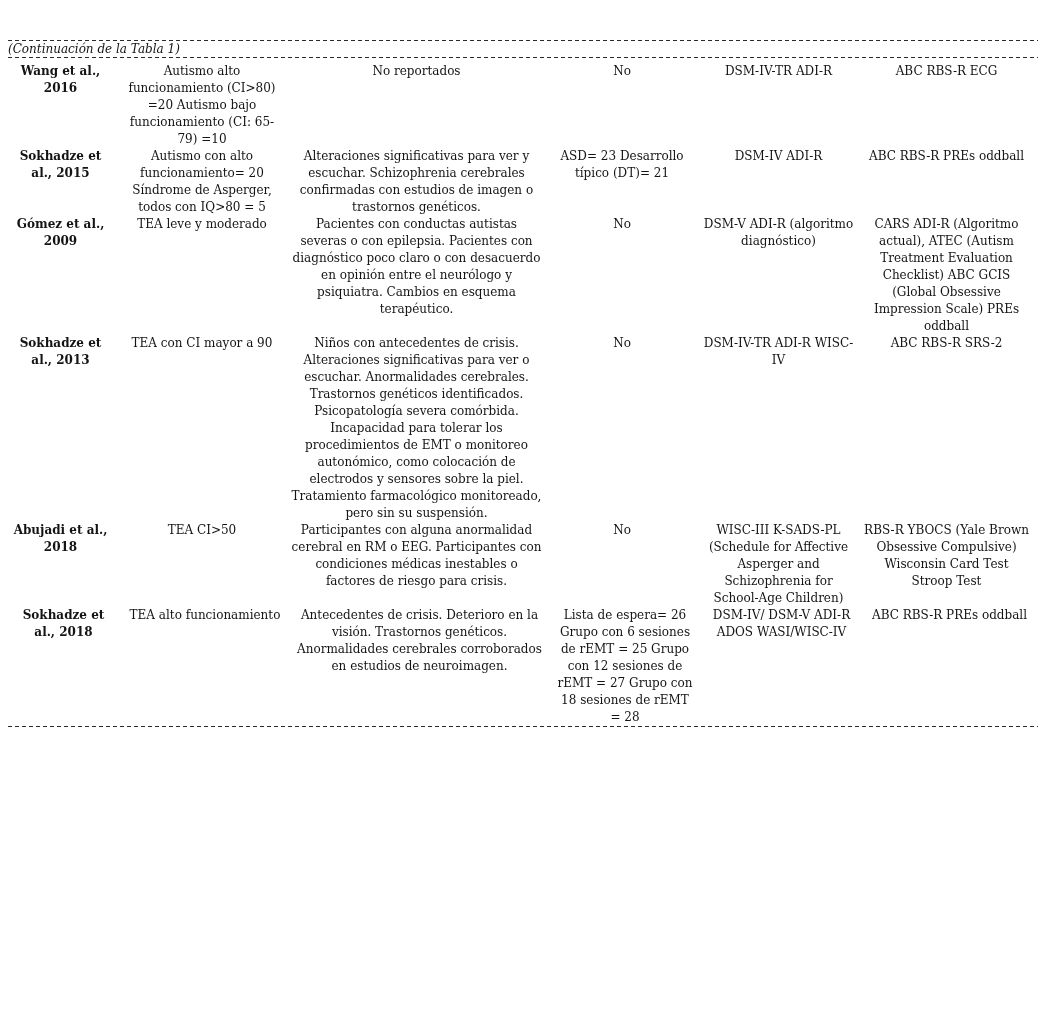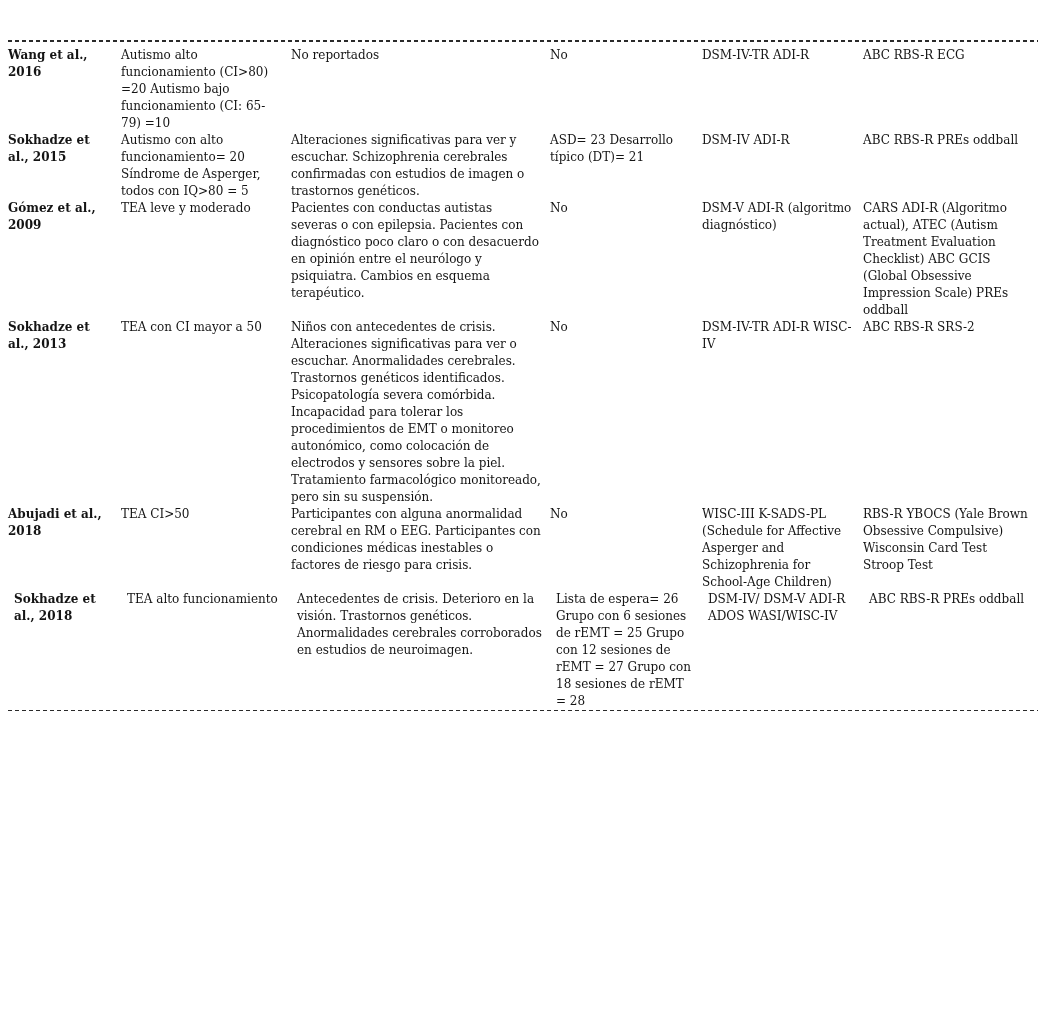--- a/index.html
+++ b/index.html
@@ -29,20 +29,21 @@
     line-height: 16px;
     width: 1030px;
     white-space: nowrap;
     overflow: hidden;
   }
   table.cont-table {
     border-collapse: collapse;
     table-layout: fixed;
     width: 1030px;
     margin-top: 5px;
+    text-align: center;
   }
   table.cont-table td {
     vertical-align: top;
     font-size: 12px;
     line-height: 17px;
     padding: 0 8px 0 0;
     word-wrap: break-word;
   }
   td.col-author { font-weight: bold; }
   tr.indented td { padding-left: 6px; }
@@ -53,20 +54,21 @@
   col.c-diag    { width: 161px; }
   col.c-meas    { width: 175px; }
 </style>
 </head>
 <body>
 
 <div class="page">
 
   <div class="dash-line"></div>
 
+  <div class="caption">(Continuación de la Tabla 1)</div>
 
   <div class="dash-line"></div>
 
   <table class="cont-table">
     <colgroup>
       <col class="c-author">
         <col class="c-sample">
         <col class="c-excl">
       <col class="c-groups">
         <col class="c-diag">
@@ -92,21 +94,21 @@
       <tr>
         <td class="col-author">Gómez et al., 2009</td>
         <td>TEA leve y moderado</td>
         <td>Pacientes con conductas autistas severas o con epilepsia. Pacientes con diagnóstico poco claro o con desacuerdo en opinión entre el neurólogo y psiquiatra. Cambios en esquema terapéutico.</td>
         <td>No</td>
         <td>DSM-V ADI-R (algoritmo diagnóstico)</td>
         <td>CARS ADI-R (Algoritmo actual), ATEC (Autism Treatment Evaluation Checklist) ABC GCIS (Global Obsessive Impression Scale) PREs oddball</td>
       </tr>
       <tr>
         <td class="col-author">Sokhadze et al., 2013</td>
-        <td>TEA con CI mayor a 50</td>
+        <td>TEA con CI mayor a 90</td>
         <td>Niños con antecedentes de crisis. Alteraciones significativas para ver o escuchar. Anormalidades cerebrales. Trastornos genéticos identificados. Psicopatología severa comórbida. Incapacidad para tolerar los procedimientos de EMT o monitoreo autonómico, como colocación de electrodos y sensores sobre la piel. Tratamiento farmacológico monitoreado, pero sin su suspensión.</td>
         <td>No</td>
         <td>DSM-IV-TR ADI-R WISC-IV</td>
         <td>ABC RBS-R SRS-2</td>
       </tr>
       <tr>
         <td class="col-author">Abujadi et al., 2018</td>
         <td>TEA CI&gt;50</td>
         <td>Participantes con alguna anormalidad cerebral en RM o EEG. Participantes con condiciones médicas inestables o factores de riesgo para crisis.</td>
         <td>No</td>

